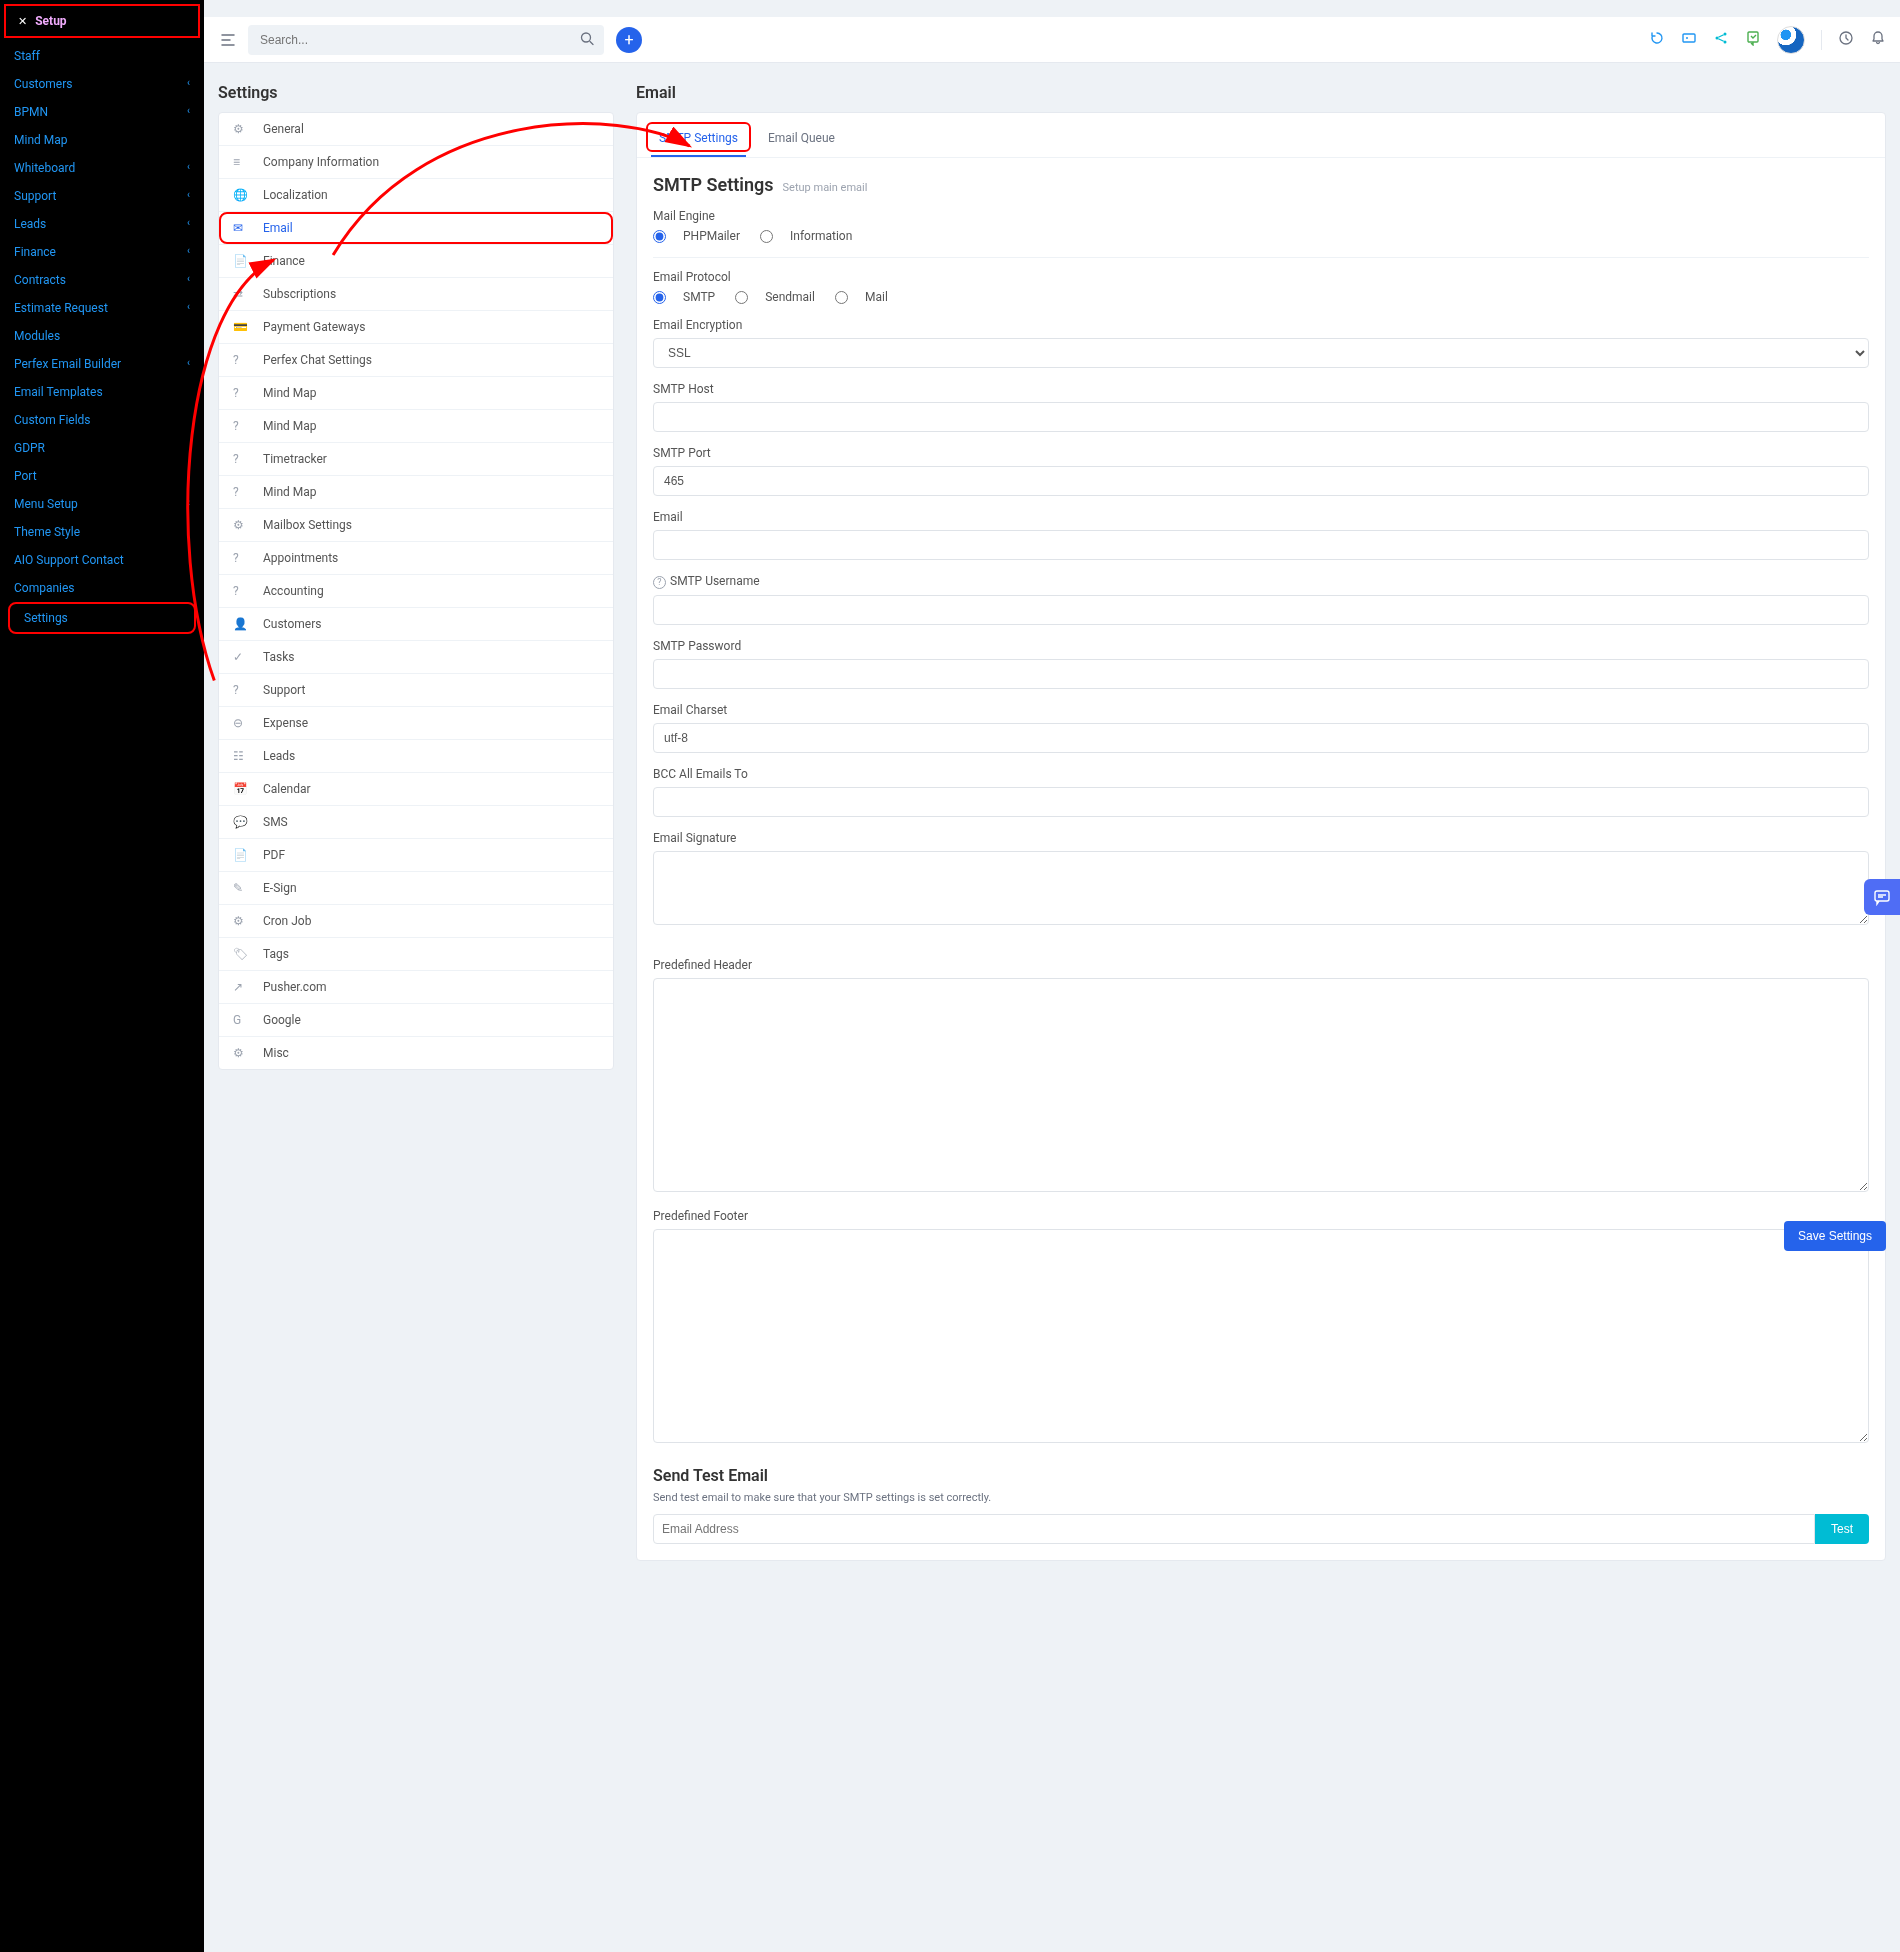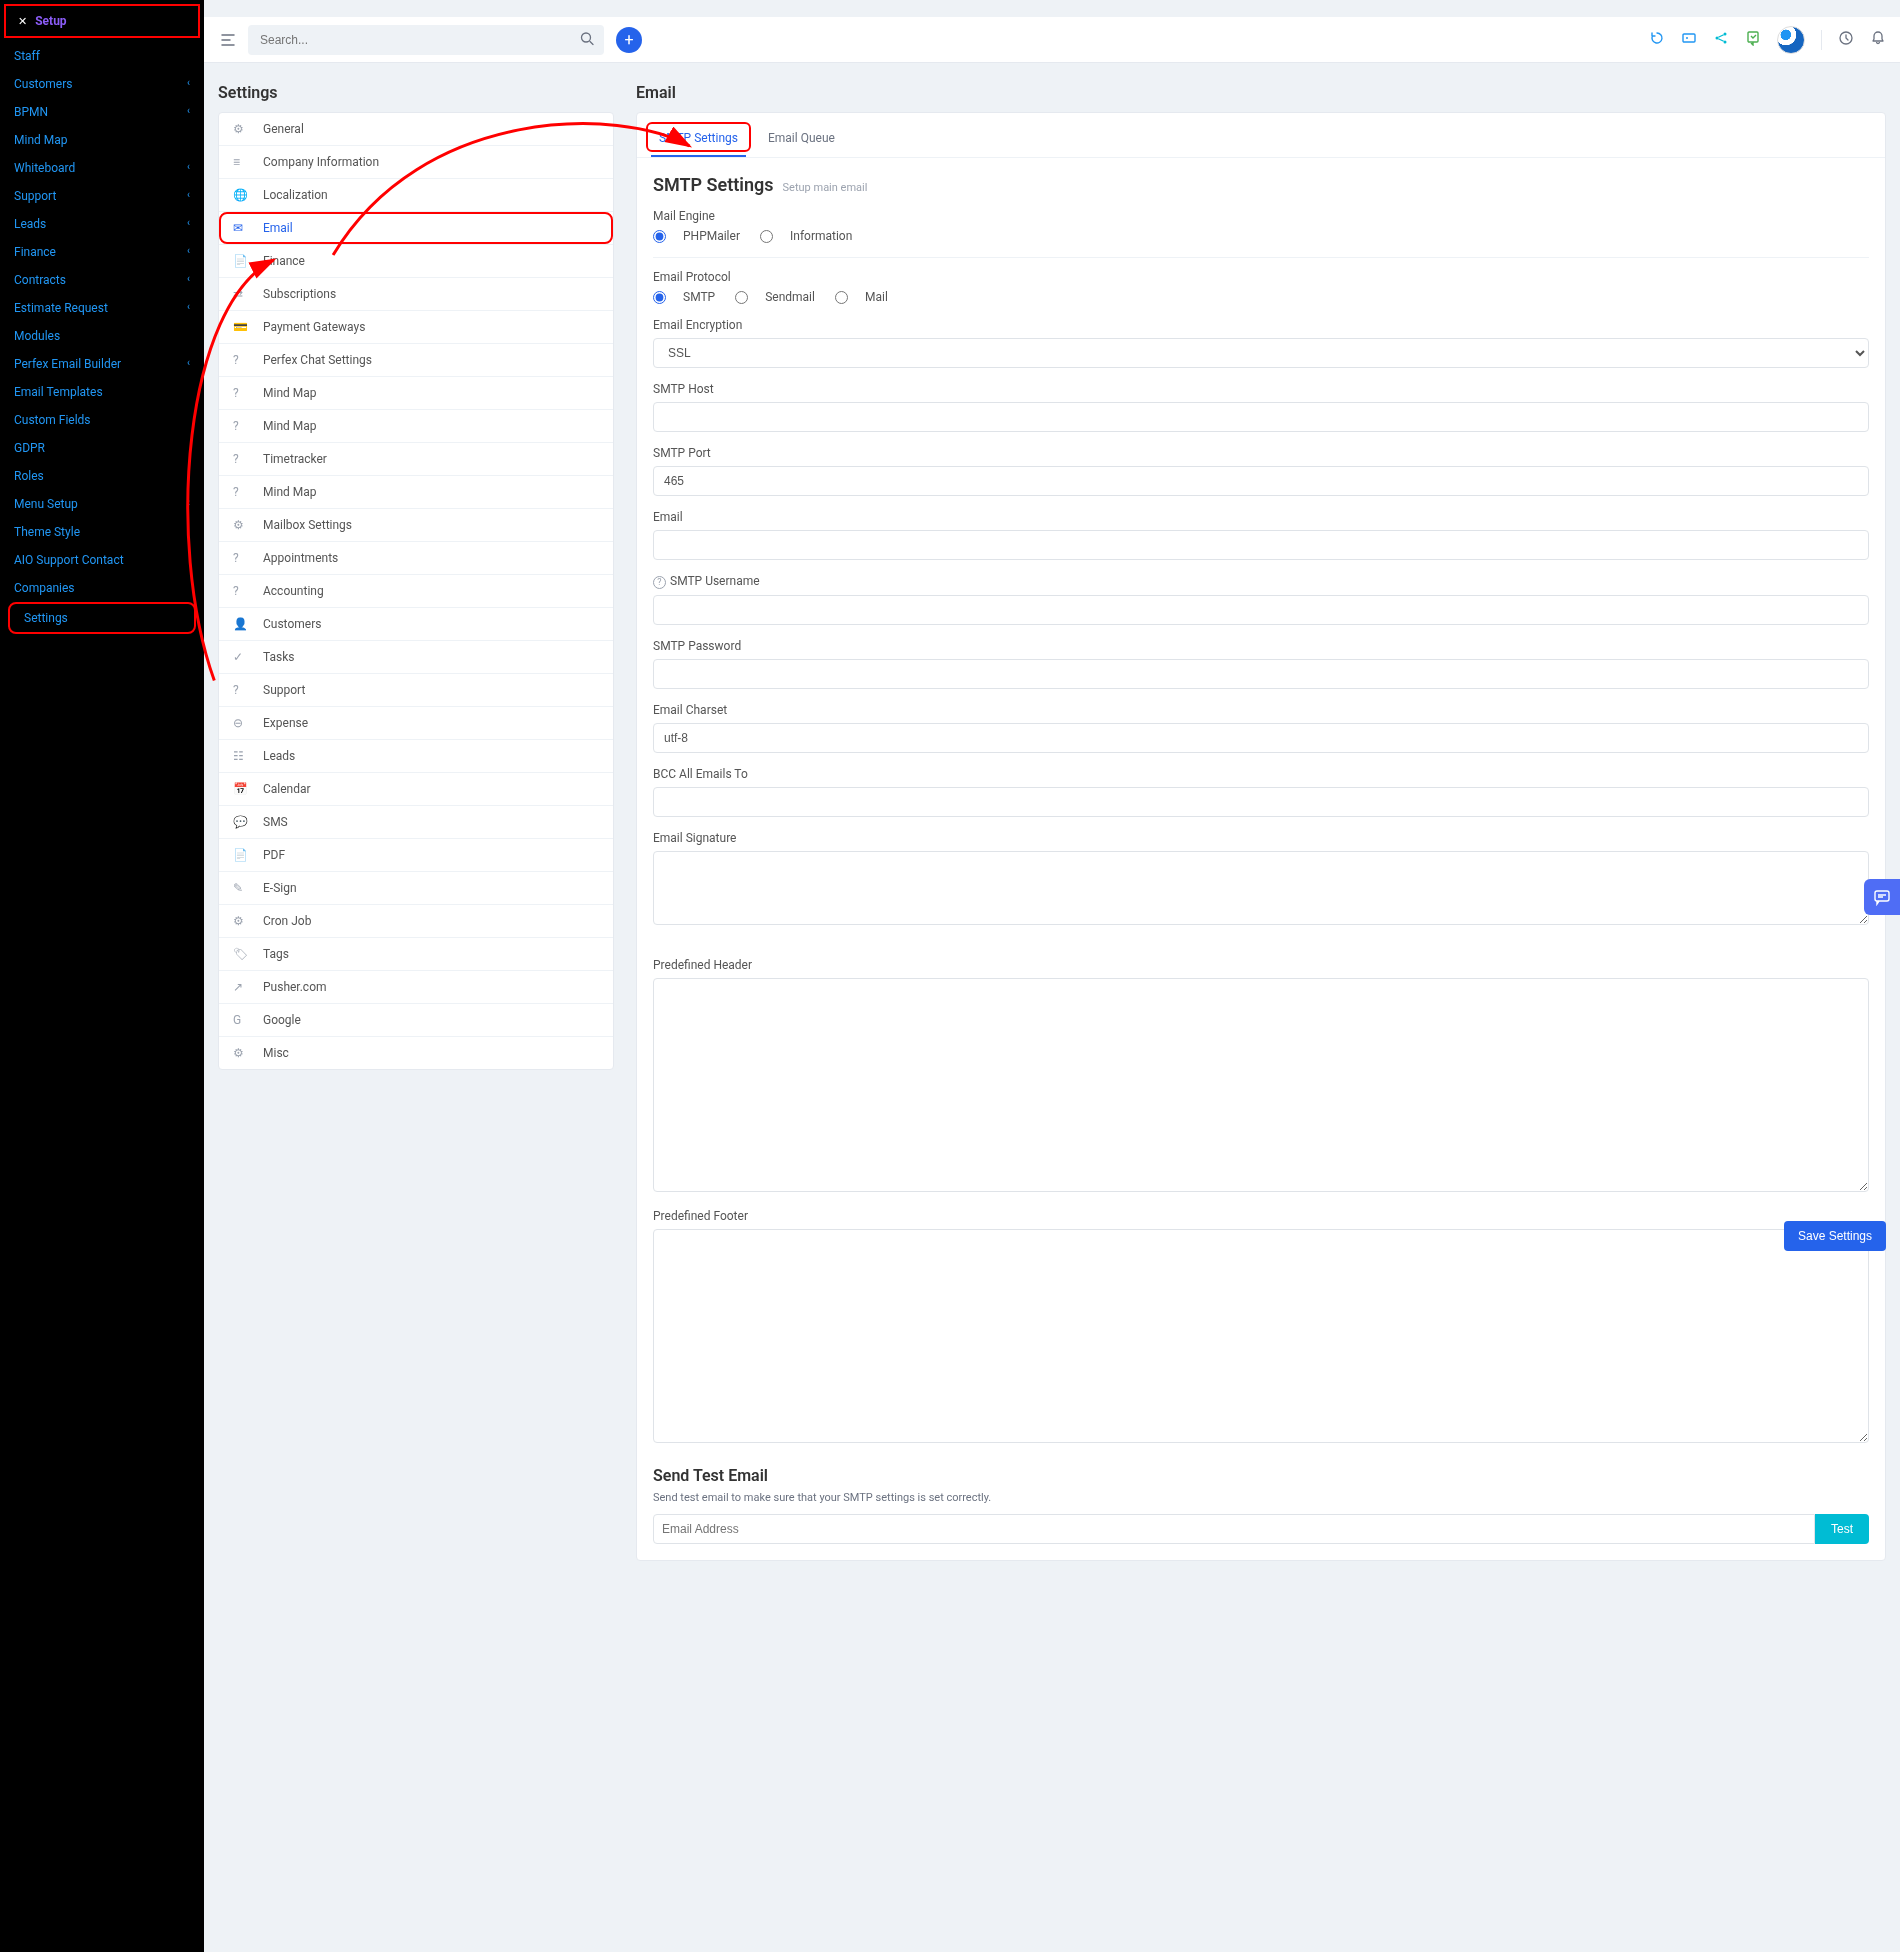--- a/index.html
+++ b/index.html
@@ -3,21 +3,21 @@
 <meta charset="utf-8">
 <style>
 * { box-sizing: border-box; margin: 0; padding: 0; }
 body { font-family: -apple-system, BlinkMacSystemFont, "Segoe UI", Roboto, "Helvetica Neue", sans-serif; font-size: 12px; color: #333; background: #eef2f6; }
 .layout { display: flex; min-height: 100vh; }
 
 
 .sidebar { width: 204px; background: #000; color: #2196f3; flex-shrink: 0; }
 .setup-head { display: flex; align-items: center; padding: 8px 12px; border: 2px solid #ff0000; margin: 4px; }
 .setup-head .x { color: #fff; font-size: 11px; margin-right: 8px; }
-.setup-head .label { color: #8b5cf6; font-weight: bold; font-size: 12px; }
+.setup-head .label { color: #f0abfc; font-weight: bold; font-size: 12px; }
 .side-item { display: flex; align-items: flex-start; justify-content: space-between; padding: 7px 14px; color: #2196f3; font-size: 12px; cursor: pointer; }
 .side-item.highlight { border: 2px solid #ff0000; border-radius: 8px; margin: 0 8px; }
 .chev { color: #2196f3; font-size: 10px; }
 
 
 .main { flex: 1; display: flex; flex-direction: column; position: relative; margin-top: 17px; }
 .topbar { height: 46px; background: #fff; display: flex; align-items: center; padding: 0 14px; border-bottom: 1px solid #e5e9ef; }
 .top-icon { width: 20px; height: 20px; display: flex; align-items: center; justify-content: center; color: #6b7280; margin-right: 10px; }
 .search-wrap { position: relative; width: 356px; }
 .search-wrap input { width: 100%; height: 30px; background: #eef2f6; border: none; border-radius: 4px; padding: 0 34px 0 12px; font-size: 12px; color: #6b7280; }
@@ -136,21 +136,21 @@
         <div class="side-item">
           <span>Email Templates</span>
         </div>
         <div class="side-item">
           <span>Custom Fields</span>
         </div>
         <div class="side-item">
           <span>GDPR</span>
         </div>
         <div class="side-item">
-          <span>Roles</span>
+          <span>Port</span>
         </div>
         <div class="side-item">
           <span>Menu Setup</span>
           <span class="chev">‹</span>
         </div>
         <div class="side-item">
           <span>Theme Style</span>
         </div>
         <div class="side-item">
           <span>AIO Support Contact</span>

